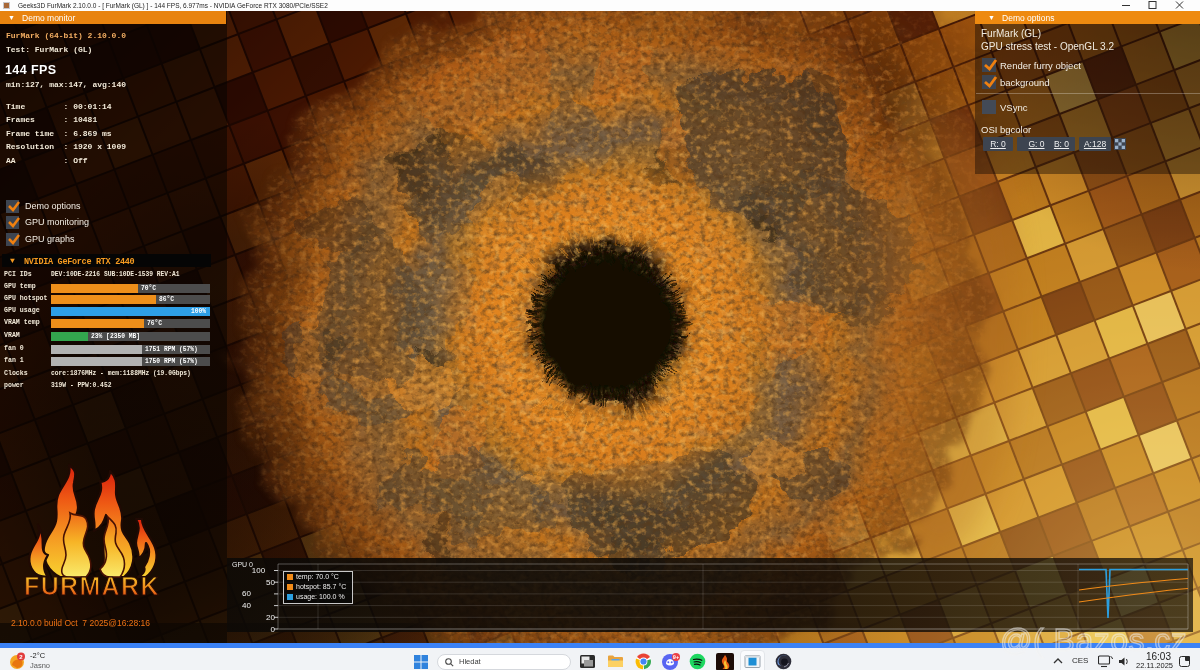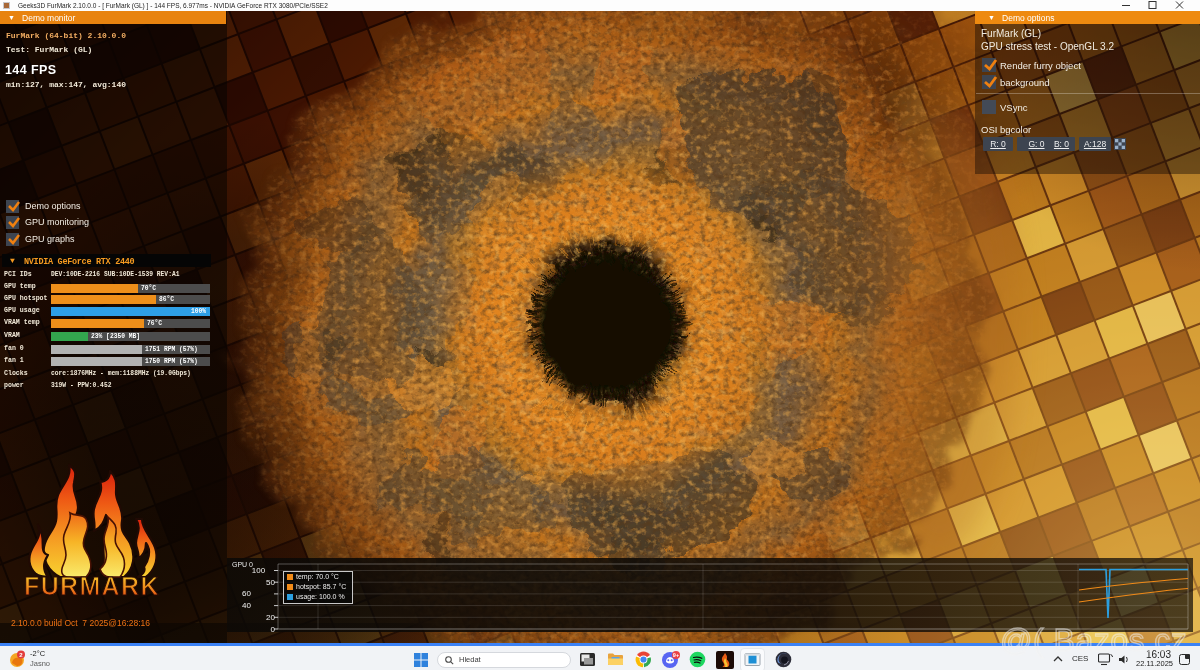--- a/index.html
+++ b/index.html
@@ -1,19 +1,19 @@
 <!DOCTYPE html>
 <html><head><meta charset="utf-8"><style>
 * { margin:0; padding:0; box-sizing:border-box; }
 html,body { width:1200px; height:670px; overflow:hidden; background:#000; font-family:"Liberation Sans",sans-serif; }
 .abs { position:absolute; }
 .mono { font-family:"Liberation Mono",monospace; font-weight:bold; }
 #titlebar { position:absolute; left:0; top:0; width:1200px; height:11px; background:#fdfdfd; }
 #viewport { position:absolute; left:0; top:11px; width:1200px; height:632px; overflow:hidden; background:#3a1a06; }
-#taskbar { position:absolute; left:0; top:643px; width:1200px; height:27px; background:#f1f3f6; border-top:3px solid #3b82f6; }
+#taskbar { position:absolute; left:0; top:643px; width:1200px; height:27px; background:#f1f3f6; border-top:5px solid #3b82f6; }
 .hdr { position:absolute; height:13px; background:#e8830f; color:#fff; font-size:8.5px; line-height:13px; }
 .hdr b { font-size:7px; font-weight:normal; vertical-align:0.5px; }
 .chk { position:absolute; width:13px; height:13px; background:#3d4450; }
 .chk svg { position:absolute; left:0px; top:-2px; }
 .btn { position:absolute; height:14px; background:#3d4450; color:#eee; font-size:8.5px; line-height:14px; text-align:center; border-radius:1px;text-decoration:underline; }
 </style></head><body>
 
 <div id="titlebar">
   <svg class="abs" style="left:3px;top:2px" width="7" height="7">
       <rect x="0" y="0" width="7" height="7" fill="#c8c8cc"></rect>
@@ -1945,20 +1945,25 @@
 </svg>
 
 <div class="abs" style="left:0;top:0;width:227px;height:632px;background:rgba(6,3,1,0.54)"></div>
 <div class="hdr" style="left:0;top:0;width:226px;padding-left:8px"><b>▼</b>&nbsp;&nbsp; Demo monitor</div>
 
 <div class="abs mono" style="left:6px;top:20px;font-size:8px;color:#f3ae62;white-space:pre">FurMark (64-bit) 2.10.0.0</div>
 <div class="abs mono" style="left:6px;top:34px;font-size:8px;color:#f2ead9;white-space:pre">Test: FurMark (GL)</div>
 <div class="abs" style="left:5px;top:52px;font-size:12.5px;font-weight:bold;color:#ffffff;letter-spacing:0.4px">144 FPS</div>
 <div class="abs mono" style="left:6px;top:69px;font-size:8px;color:#f2ead9;white-space:pre">min:127, max:147, avg:140</div>
 
+<div class="abs mono" style="left:6px;top:89px;font-size:8px;color:#f2ead9;line-height:13.4px;white-space:pre">Time        : 00:01:14
+Frames      : 10481
+Frame time  : 6.869 ms
+Resolution  : 1920 x 1009
+AA          : Off</div>
 
 
 <div class="chk" style="left:6px;top:189px">
       <svg width="16" height="16">
         <path d="M3 8 L7 12 L13 4" stroke="#f08010" stroke-width="2.5" fill="none"></path>
       </svg>
     </div>
 <div class="abs" style="left:25px;top:190px;font-size:9px;color:#f2ede4">Demo options</div>
 <div class="chk" style="left:6px;top:205px">
       <svg width="16" height="16">

